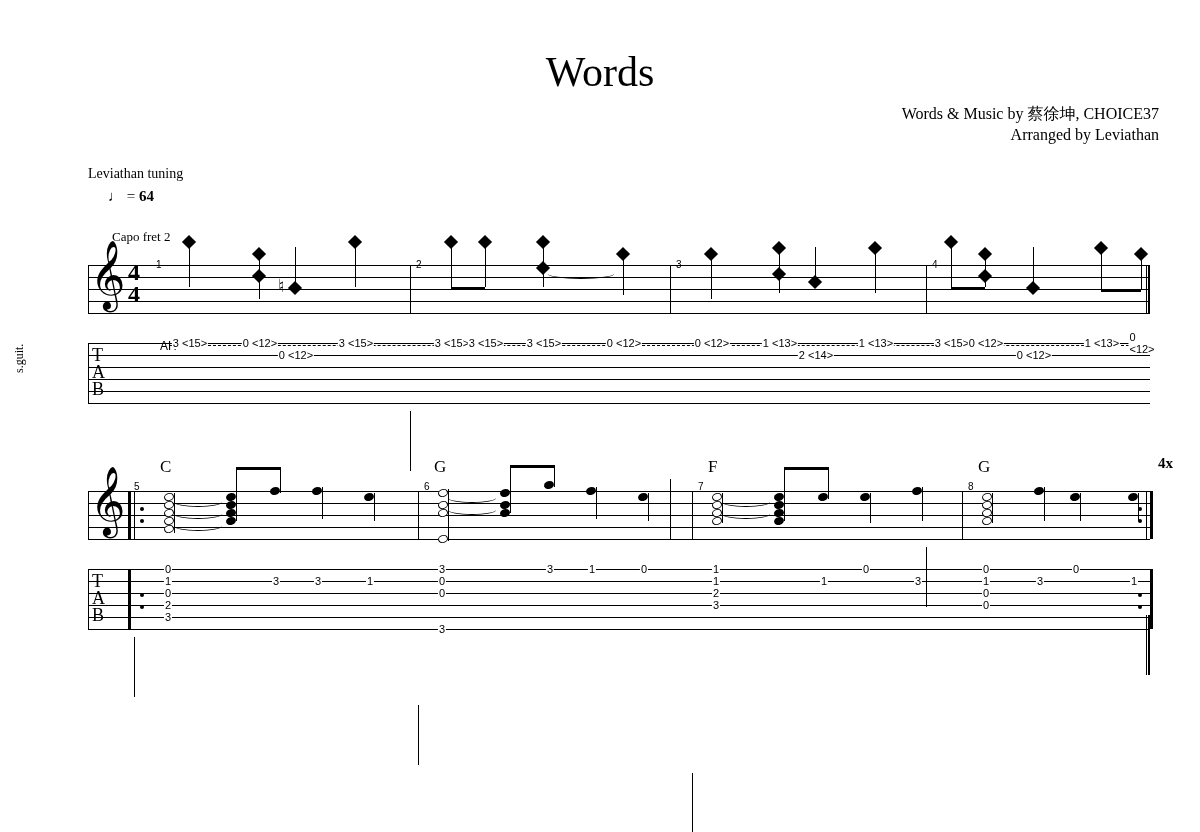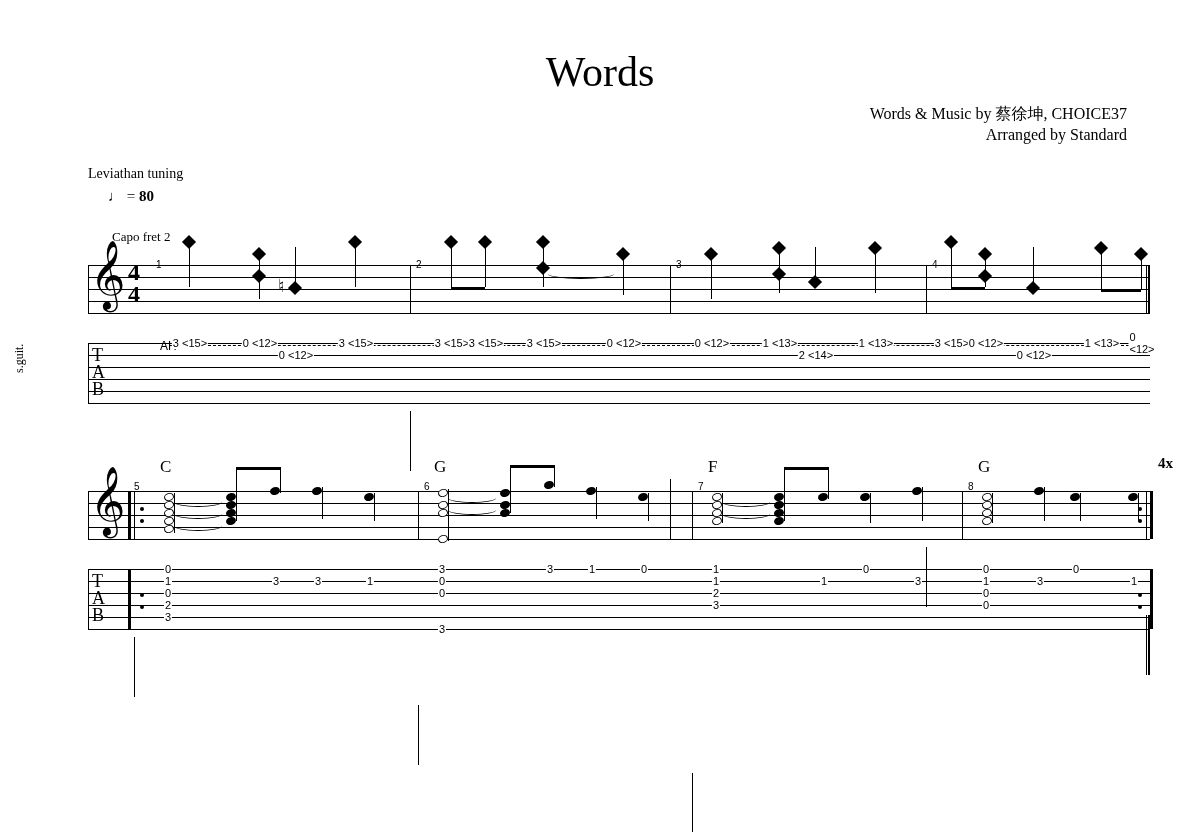--- a/index.html
+++ b/index.html
@@ -16,21 +16,21 @@
   .title {
     text-align: center;
     font-size: 42px;
     font-weight: normal;
     margin-top: 48px;
     margin-bottom: 8px;
   }
   .credits {
     text-align: right;
     font-size: 16px;
-    margin-right: 73px;
+    margin-right: 41px;
     line-height: 1.3;
   }
   .tuning {
     font-size: 14px;
     margin-left: 88px;
     margin-top: 20px;
   }
   .tempo {
     font-size: 15px;
     margin-left: 108px;
@@ -225,28 +225,28 @@
   .chord-head.open{
     background:#fff;border:1.5px solid #000;
   }
 </style>
 </head>
 <body>
 
 <div class="title">Words</div>
 <div class="credits">
   <div>Words &amp; Music by 蔡徐坤, CHOICE37</div>
-  <div>Arranged by Standard</div>
+  <div>Arranged by Leviathan</div>
 </div>
 
 <div class="tuning">Leviathan tuning</div>
 <div class="tempo">
   <span>♩</span>
   <span>= </span>
-  <b>80</b>
+  <b>64</b>
 </div>
 <div class="capo">Capo fret 2</div>
 
 <div class="system">
   <div class="instr-label">s.guit.</div>
 
   <div class="staff">
     <div class="staff-lines">
       <div style="top:0"></div>
         <div style="top:12px"></div>

